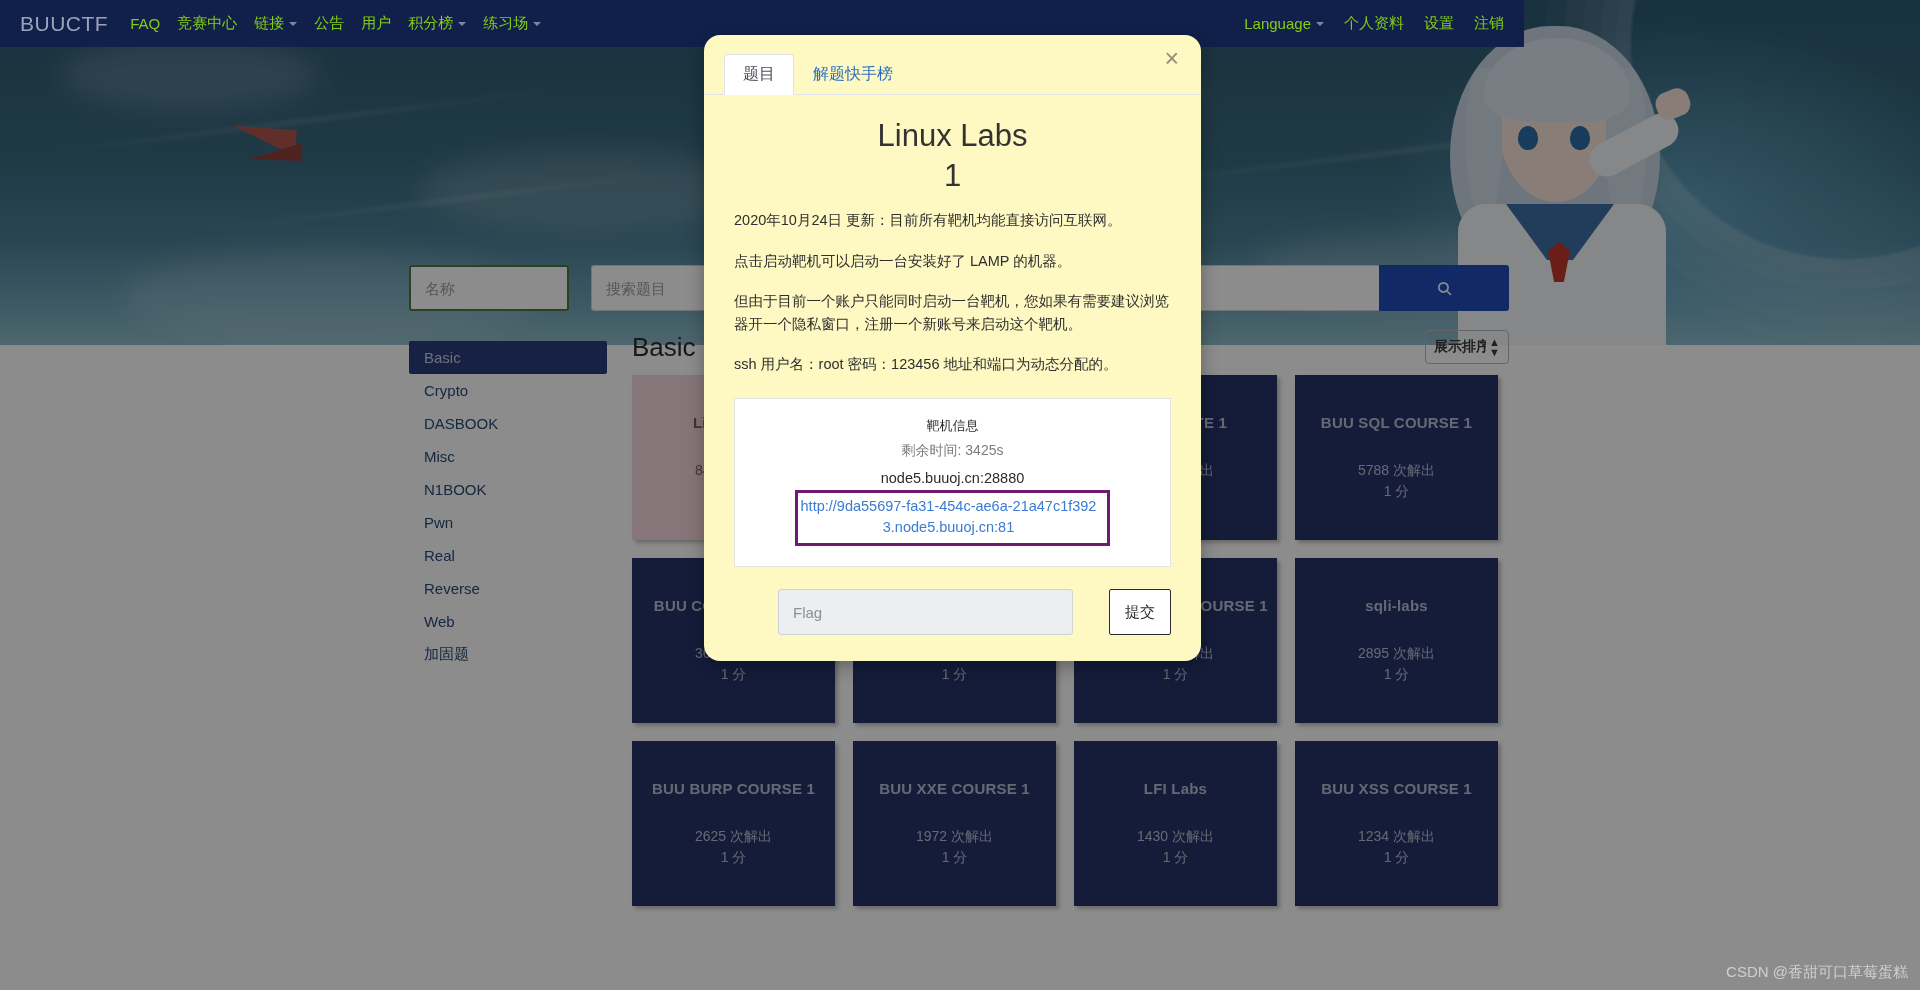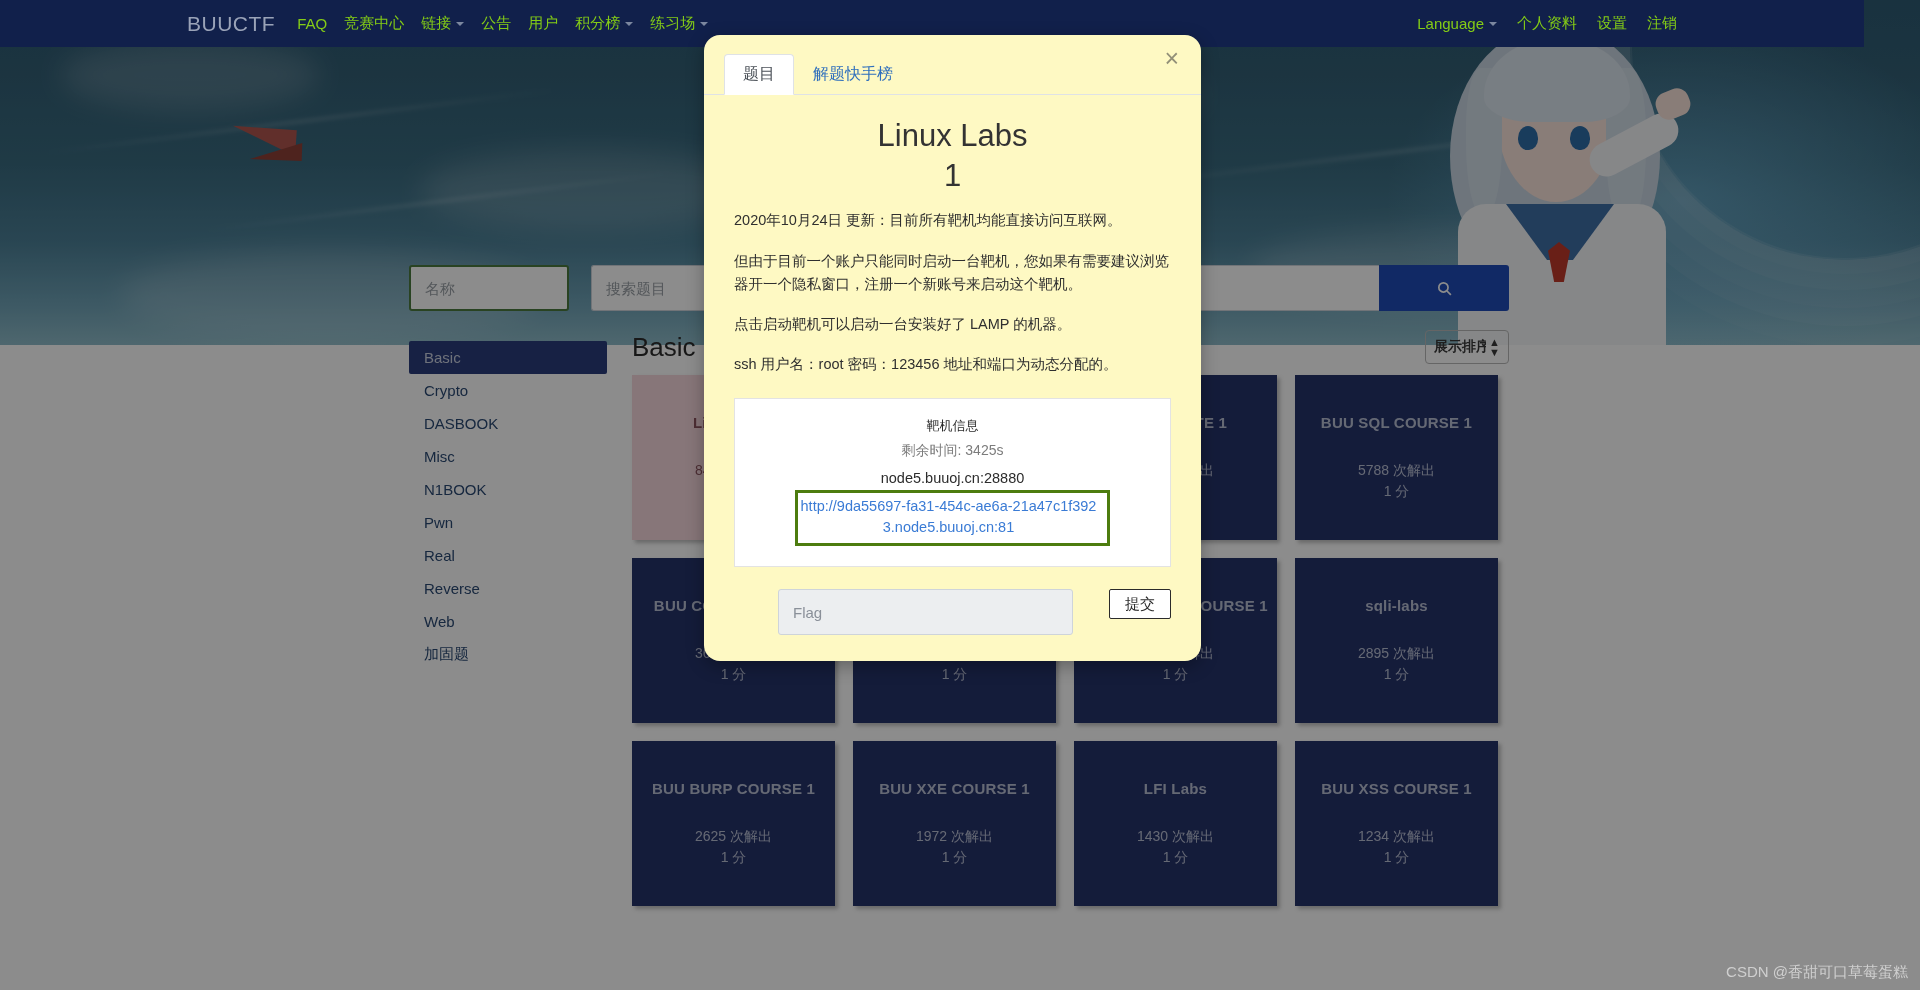--- a/index.html
+++ b/index.html
@@ -145,21 +145,21 @@
     position: absolute; left: 246px; top: 82px;
     width: 34px; height: 28px;
     background: #fae3da;
     border-radius: 12px;
     transform: rotate(-22deg);
   }
 
   
   .navbar {
     position: absolute; left: 0; top: 0;
-    width: 1864px; height: 47px;
+    width: 1524px; height: 47px;
     background: #11204b;
     z-index: 30;
     display: flex;
     align-items: center;
   }
   .nav-inner {
     width: 1530px;
     margin: 0 auto;
     display: flex;
     align-items: center;
@@ -444,21 +444,21 @@
     color: #7c7c7c;
     margin-bottom: 10px;
   }
   .target-node {
     font-size: 14.5px;
     color: #2c2c2c;
     margin-bottom: 2px;
   }
   .target-link-wrap {
     display: inline-block;
-    border: 3px solid #4d7c0f;
+    border: 3px solid #701a75;
     padding: 3px 8px 5px 0;
     margin: 2px 0 0 0;
     max-width: 315px;
   }
   .target-link {
     font-size: 14.5px;
     color: #3a7bd5;
     text-decoration: none;
     line-height: 1.45;
     word-break: break-all;
@@ -509,21 +509,21 @@
     background: #eceef0;
     padding: 0 14px;
     font-size: 15px;
     color: #495057;
     outline: none;
     border-radius: 3px;
   }
   .flag-input::placeholder { color: #8a9099; }
   .flag-submit {
     width: 62px;
-    height: 30px;
+    height: 46px;
     background: #ffffff;
     border: 1px solid #2b2b2b;
     font-size: 15px;
     color: #2b2b2b;
     cursor: pointer;
     border-radius: 2px;
     font-family: "Liberation Sans", sans-serif;
   }
 
   
@@ -747,22 +747,22 @@
     </div>
 
     <div class="modal-body">
       <div class="chal-title">
         <div>Linux Labs</div>
         <div>1</div>
       </div>
 
       <div class="chal-desc">
         <p>2020年10月24日 更新：目前所有靶机均能直接访问互联网。</p>
+        <p>点击启动靶机可以启动一台安装好了 LAMP 的机器。</p>
         <p>但由于目前一个账户只能同时启动一台靶机，您如果有需要建议浏览器开一个隐私窗口，注册一个新账号来启动这个靶机。</p>
-        <p>点击启动靶机可以启动一台安装好了 LAMP 的机器。</p>
         <p>ssh 用户名：root 密码：123456 地址和端口为动态分配的。</p>
       </div>
 
       <div class="target-box">
         <div class="target-head">靶机信息</div>
         <div class="target-time">剩余时间: 3425s</div>
         <div class="target-node">node5.buuoj.cn:28880</div>
         <div class="target-link-wrap">
           <a class="target-link" href="#">http://9da55697-fa31-454c-ae6a-21a47c1f3923.node5.buuoj.cn:81</a>
         </div>

